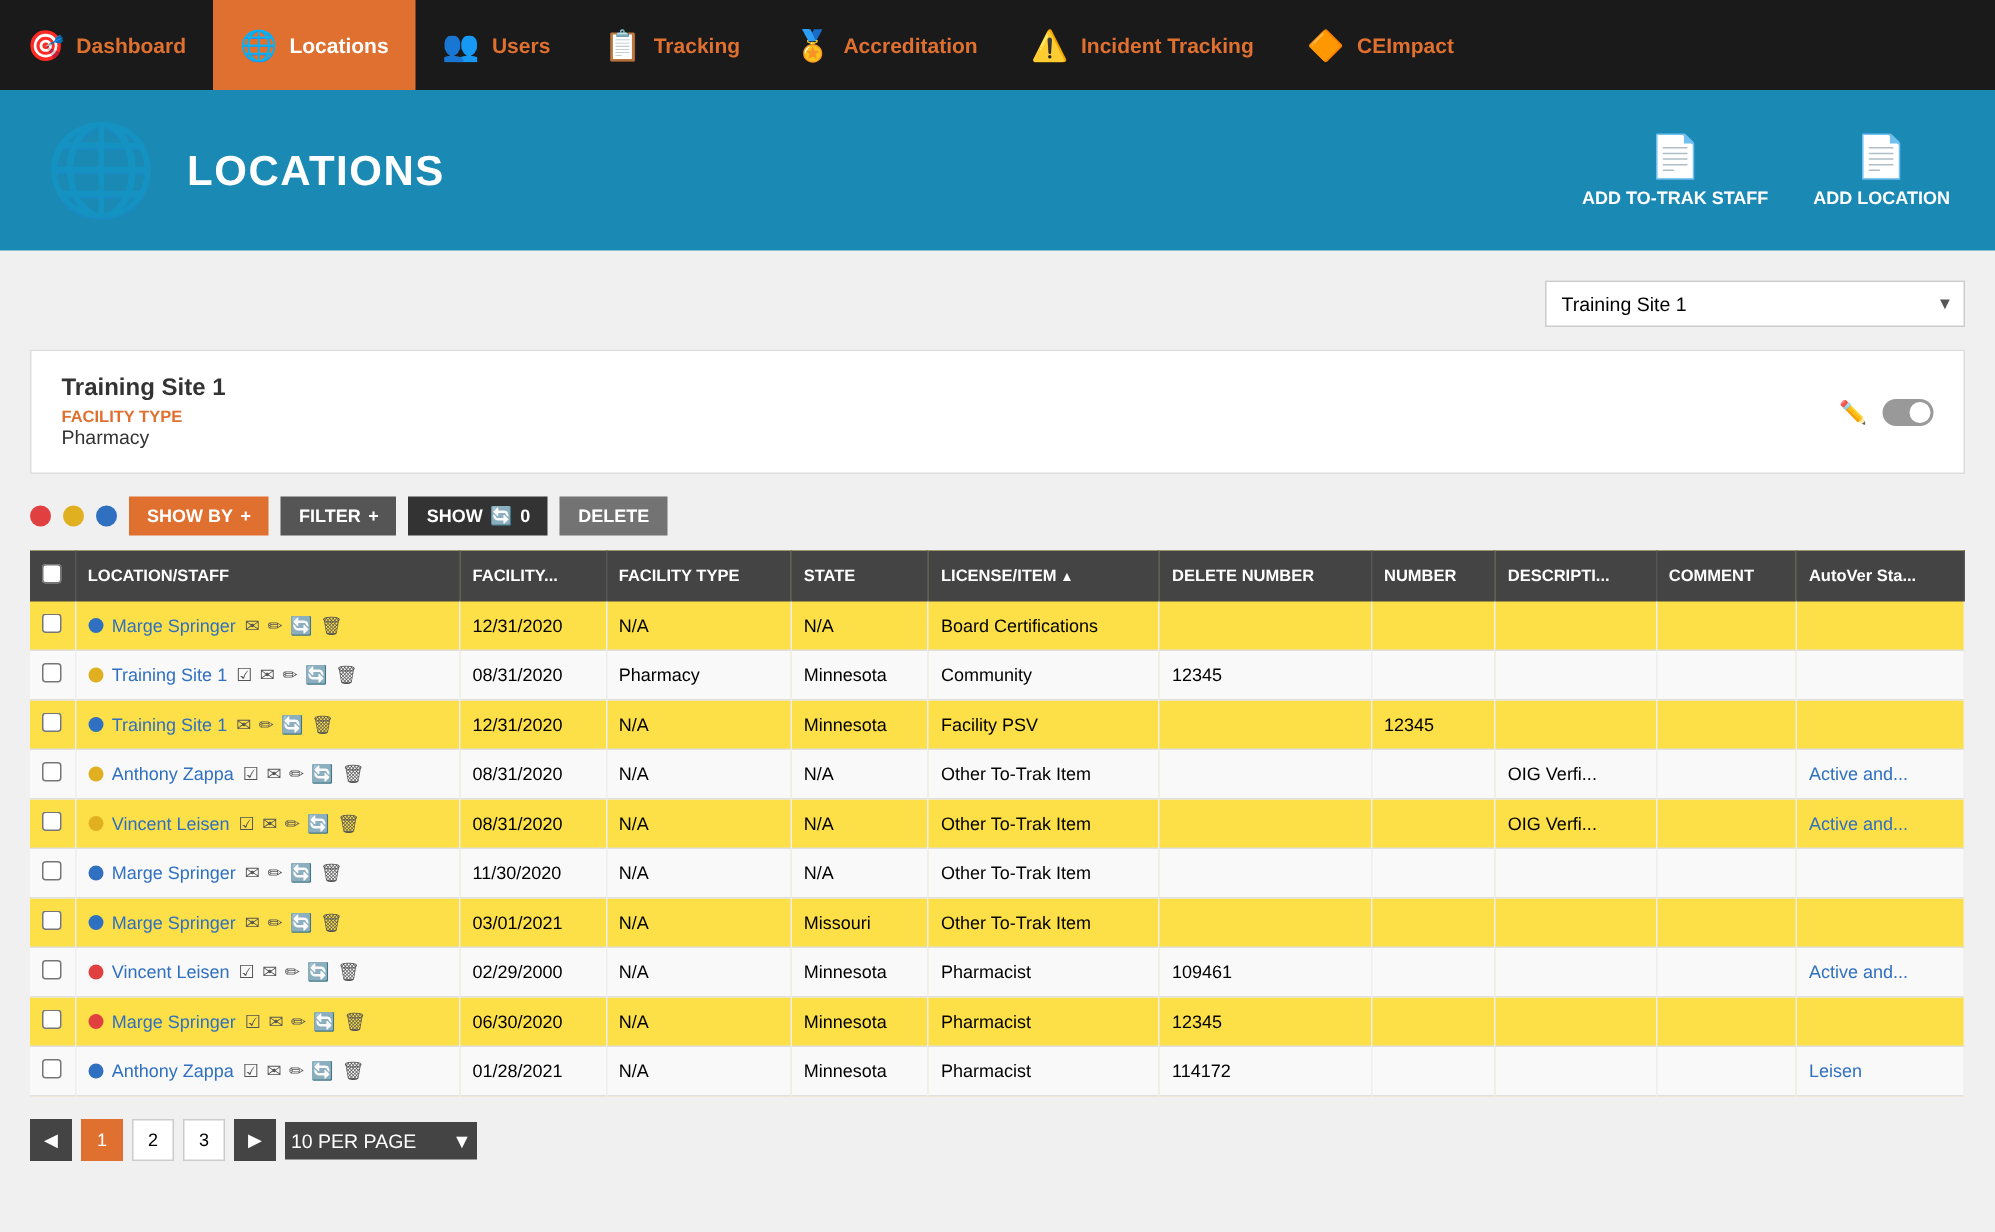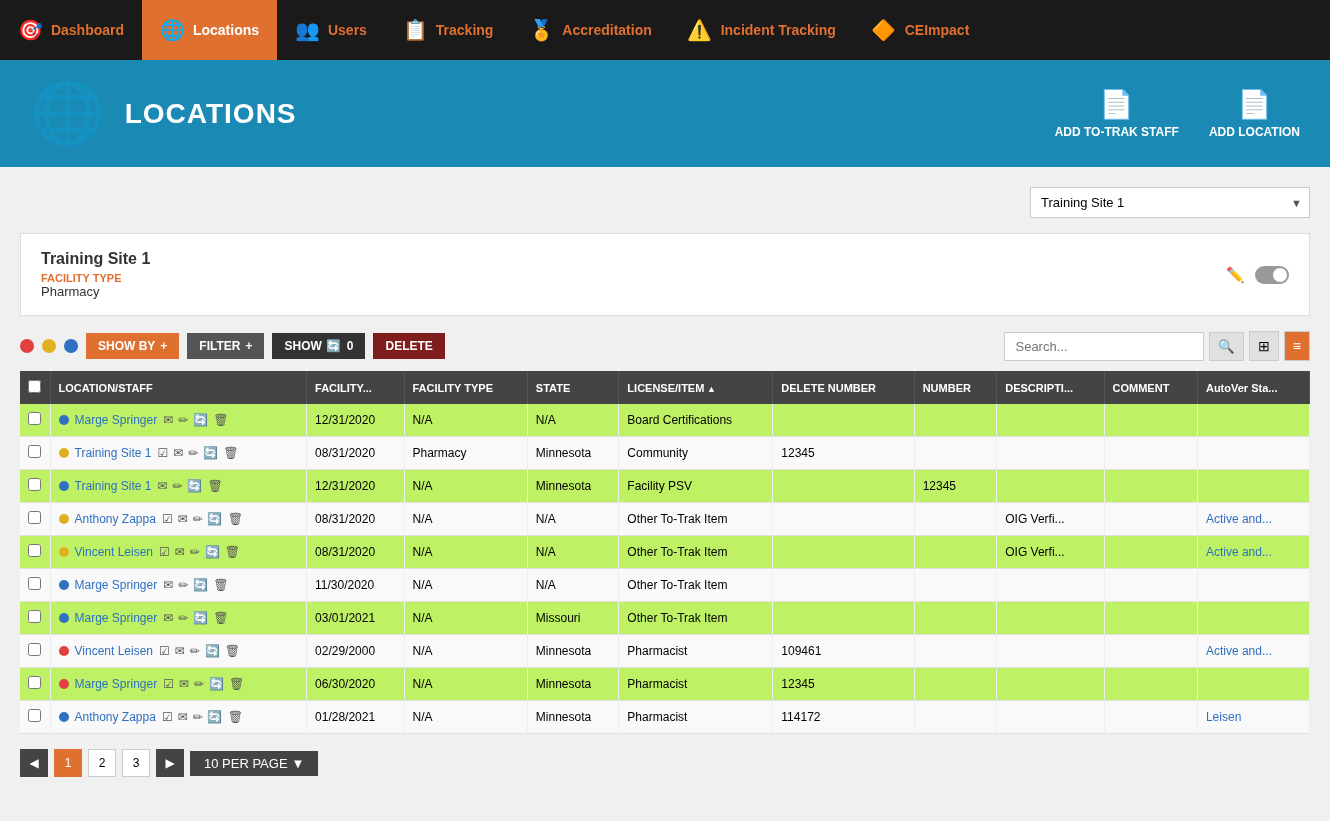--- a/index.html
+++ b/index.html
@@ -150,21 +150,21 @@
       cursor: pointer;
       font-size: 12px;
       font-weight: bold;
       display: flex;
       align-items: center;
       gap: 5px;
     }
     .btn-show-by { background: #e07030; color: #fff; }
     .btn-filter { background: #555; color: #fff; }
     .btn-reset { background: #333; color: #fff; }
-    .btn-delete { background: #7f1d1d; color: #fff; }
+    .btn-delete { background: #737373; color: #fff; }
     .toolbar-right {
       margin-left: auto;
       display: flex;
       align-items: center;
       gap: 5px;
     }
     .search-input {
       border: 1px solid #ccc;
       padding: 6px 10px;
       font-size: 13px;
@@ -182,21 +182,21 @@
       padding: 6px 8px;
       cursor: pointer;
       font-size: 14px;
     }
     .view-list-btn { background: #e07030; color: #fff; }
 
     
     .data-table {
       width: 100%;
       border-collapse: collapse;
-      background: #bef264;
+      background: #fde047;
       font-size: 12px;
     }
     .data-table thead tr {
       background: #444;
       color: #fff;
     }
     .data-table thead th {
       padding: 9px 8px;
       text-align: left;
       font-size: 11px;
@@ -237,21 +237,21 @@
       background: #fff;
       cursor: pointer;
       display: flex; align-items: center; justify-content: center;
       font-size: 12px;
     }
     .page-btn.active { background: #e07030; color: #fff; border-color: #e07030; }
     .page-btn.nav { background: #444; color: #fff; border-color: #444; }
     .per-page-wrapper {
       display: flex; align-items: center;
       background: #444; color: #fff;
-      padding: 5px 14px; gap: 4px; cursor: pointer;
+      padding: 5px 4px; gap: 24px; cursor: pointer;
     }
 
     
     .th-checkbox { width: 30px; text-align: center; }
   </style>
 </head>
 <body>
 
 <nav>
   <div class="top-nav">
@@ -339,32 +339,20 @@
       <span>+</span>
     </button>
     <button class="toolbar-btn btn-reset">
       <span>SHOW</span>
       <span>🔄</span>
       <span>0</span>
     </button>
     <button class="toolbar-btn btn-delete">
       <span>DELETE</span>
     </button>
-    <div class="toolbar-right">
-      <input class="search-input" type="text" placeholder="Search..." style="">
-      <button class="search-btn">
-        <span>🔍</span>
-      </button>
-      <button class="view-grid-btn">
-        <span>⊞</span>
-      </button>
-      <button class="view-list-btn">
-        <span>≡</span>
-      </button>
-    </div>
   </div>
 
   <table class="data-table">
     <thead>
       <tr>
         <th class="th-checkbox">
           <input type="checkbox" style="">
         </th>
         <th>LOCATION/STAFF</th>
         <th>FACILITY...</th>

